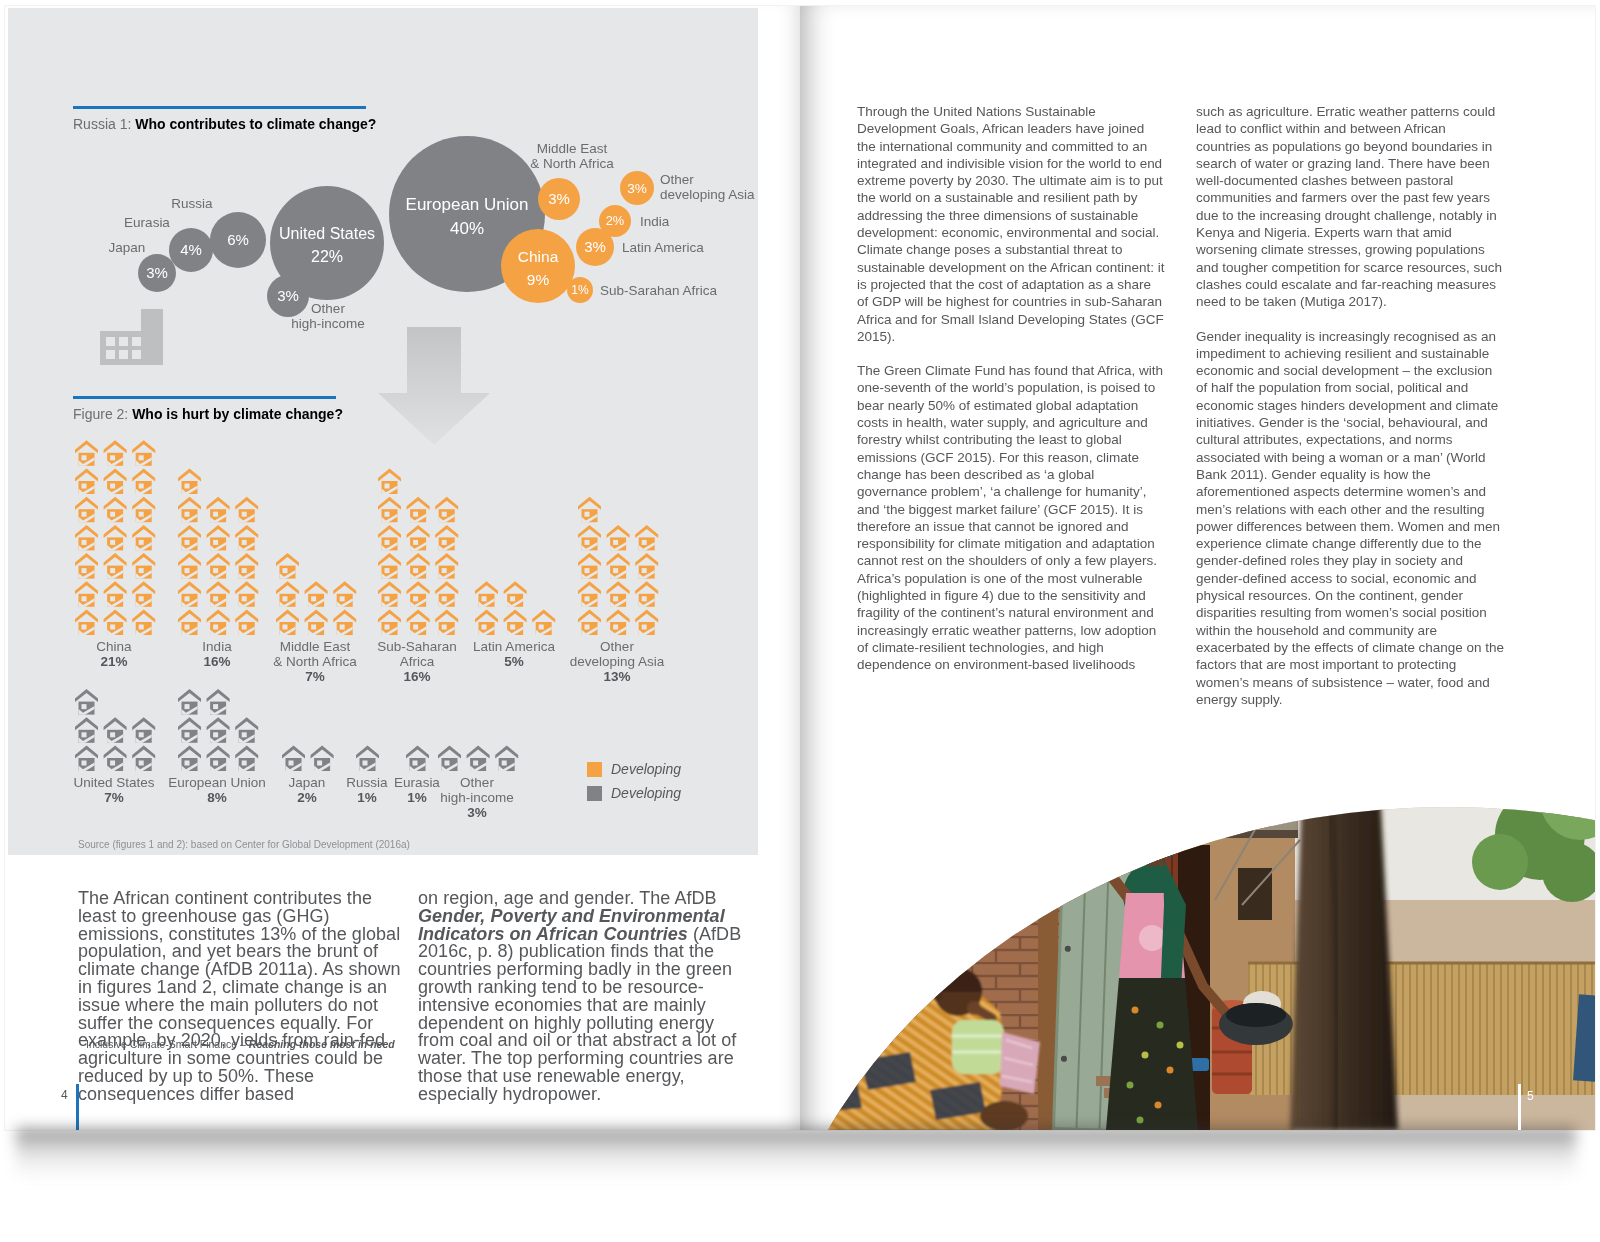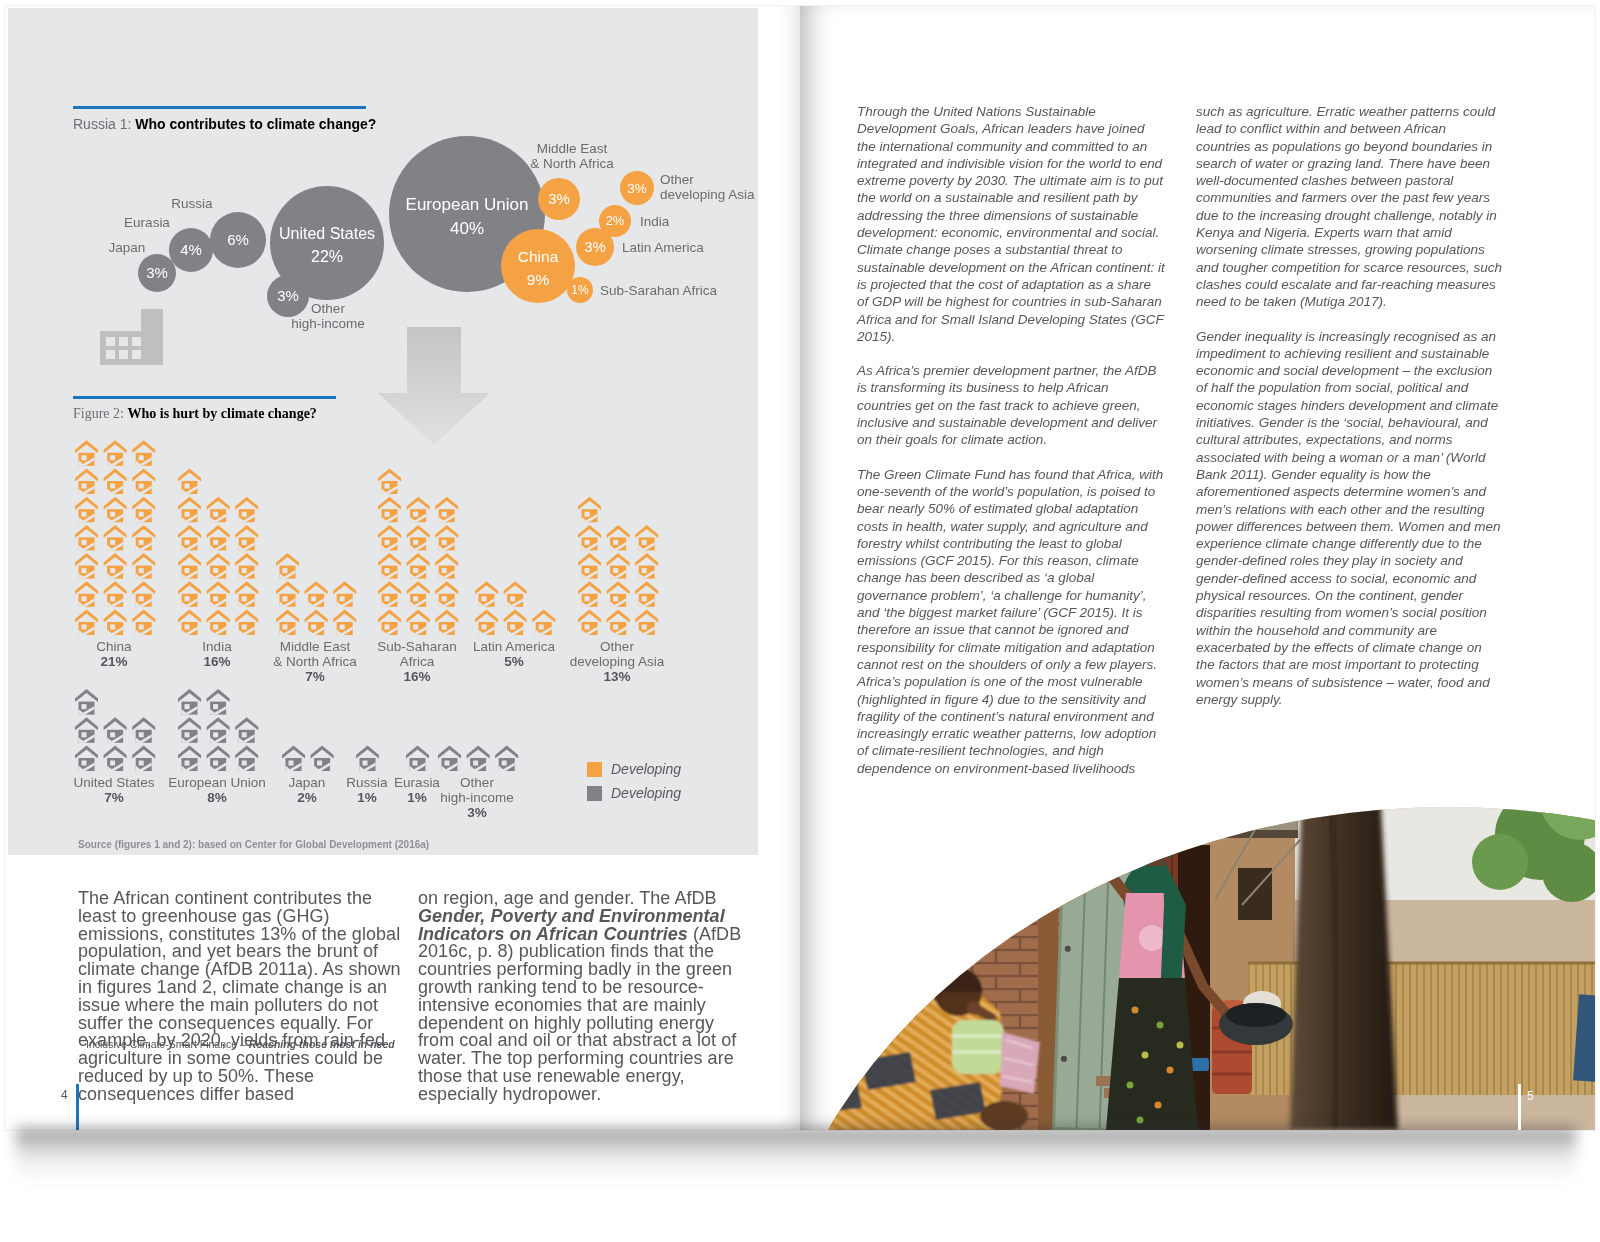--- a/index.html
+++ b/index.html
@@ -18,30 +18,30 @@
     filter:blur(7px);}
   
   .chart-panel{position:absolute;left:3px;top:2px;width:750px;height:847px;background:#E6E7E8;}
   #panel-svg{position:absolute;left:0;top:0;}
   .fig-header{position:absolute;font-size:14px;color:#6D6E71;white-space:nowrap;}
   .fig-rule{height:3px;background:#1C75BC;margin-bottom:7px;}
   .fig-title{color:#000000;font-weight:bold;}
   .legend{position:absolute;left:579px;top:749px;font-size:14px;color:#55575A;}
   .legend-row{display:flex;align-items:center;height:24px;font-style:italic;}
   .swatch{width:15px;height:15px;margin-right:9px;display:inline-block;}
-  .source-note{position:absolute;left:70px;top:831px;font-size:10px;color:#8E9093;font-weight:bold;}
+  .source-note{position:absolute;left:70px;top:831px;font-size:10px;color:#8E9093;}
   .body-col{position:absolute;font-size:18px;line-height:17.8px;color:#55575A;letter-spacing:0.05px;}
   #lcol1{left:73px;top:884px;width:336px;}
   #lcol2{left:413px;top:884px;width:332px;}
   .it{font-style:italic;font-weight:bold;}
   .footer-num{position:absolute;left:56px;top:1082px;font-size:12px;color:#55575A;}
   .footer-bar{position:absolute;left:71px;top:1078px;width:3px;height:46px;background:#1C75BC;}
   .footer-text{position:absolute;left:81px;top:1032px;font-size:10.5px;color:#55575A;white-space:nowrap;}
   
-  .rp-col{position:absolute;top:97px;width:308px;font-size:13.5px;line-height:17.3px;color:#55575A;letter-spacing:-0.02px;font-style:italic;}
+  .rp-col{position:absolute;top:97px;width:308px;font-size:13.5px;line-height:17.3px;color:#55575A;letter-spacing:-0.02px;}
   #rcol1{left:57px;}
   #rcol2{left:396px;}
   .rp-col p{margin:0 0 17px 0;}
   .photo{position:absolute;left:0;top:782px;width:795px;height:342px;
          clip-path:ellipse(690px 575px at 648px 594px);}
   .pagenum-bar{position:absolute;left:718px;top:1078px;width:3px;height:46px;background:#ffffff;z-index:3;}
   .pagenum-right{position:absolute;left:727px;top:1083px;font-size:12px;color:#ffffff;z-index:3;}
 </style>
 </head>
 <body>
@@ -271,21 +271,21 @@
             </g>
           </g>
       </svg>
 
       <div class="fig-header" style="left:65px;top:98px;width:293px;">
         <div class="fig-rule"></div>
         <span>Russia 1:</span>
         <span class="fig-title">Who contributes to climate change?</span>
       </div>
 
-      <div class="fig-header" style="left:65px;top:388px;width:263px;font-family:Liberation Serif, serif;">
+      <div class="fig-header" style="left:65px;top:388px;width:263px;">
         <div class="fig-rule"></div>
         <span>Figure 2:</span>
         <span class="fig-title">Who is hurt by climate change?</span>
       </div>
 
       <div class="legend">
         <div class="legend-row">
           <span class="swatch" style="background: rgb(245, 162, 69);"></span>
           <span>Developing</span>
         </div>
@@ -302,21 +302,20 @@
     <div class="body-col" id="lcol2"><span>on region, age and gender. The AfDB </span><span class="it">Gender, Poverty and Environmental Indicators on African Countries</span><span> (AfDB 2016c, p. 8) publication finds that the countries performing badly in the green growth ranking tend to be resource-intensive economies that are mainly dependent on highly polluting energy from coal and oil or that abstract a lot of water. The top performing countries are those that use renewable energy, especially hydropower.</span></div>
 
     <div class="footer-num">4</div>
     <div class="footer-bar"></div>
     <div class="footer-text"><span>Inclusive Climate-Smart Finance – </span><span class="it">Reaching those most in need</span></div>
   </div>
 
   <div class="page page-right">
     <div class="rp-col" id="rcol1">
       <p>Through the United Nations Sustainable Development Goals, African leaders have joined the international community and committed to an integrated and indivisible vision for the world to end extreme poverty by 2030. The ultimate aim is to put the world on a sustainable and resilient path by addressing the three dimensions of sustainable development: economic, environmental and social. Climate change poses a substantial threat to sustainable development on the African continent: it is projected that the cost of adaptation as a share of GDP will be highest for countries in sub-Saharan Africa and for Small Island Developing States (GCF 2015).</p>
-      <p>As Africa’s premier development partner, the AfDB is transforming its business to help African countries get on the fast track to achieve green, inclusive and sustainable development and deliver on their goals for climate action.</p>
       <p>The Green Climate Fund has found that Africa, with one-seventh of the world’s population, is poised to bear nearly 50% of estimated global adaptation costs in health, water supply, and agriculture and forestry whilst contributing the least to global emissions (GCF 2015). For this reason, climate change has been described as ‘a global governance problem’, ‘a challenge for humanity’, and ‘the biggest market failure’ (GCF 2015). It is therefore an issue that cannot be ignored and responsibility for climate mitigation and adaptation cannot rest on the shoulders of only a few players. Africa’s population is one of the most vulnerable (highlighted in figure 4) due to the sensitivity and fragility of the continent’s natural environment and increasingly erratic weather patterns, low adoption of climate-resilient technologies, and high dependence on environment-based livelihoods</p>
     </div>
     <div class="rp-col" id="rcol2">
       <p>such as agriculture. Erratic weather patterns could lead to conflict within and between African countries as populations go beyond boundaries in search of water or grazing land. There have been well-documented clashes between pastoral communities and farmers over the past few years due to the increasing drought challenge, notably in Kenya and Nigeria. Experts warn that amid worsening climate stresses, growing populations and tougher competition for scarce resources, such clashes could escalate and far-reaching measures need to be taken (Mutiga 2017).</p>
       <p>Gender inequality is increasingly recognised as an impediment to achieving resilient and sustainable economic and social development – the exclusion of half the population from social, political and economic stages hinders development and climate initiatives. Gender is the ‘social, behavioural, and cultural attributes, expectations, and norms associated with being a woman or a man’ (World Bank 2011). Gender equality is how the aforementioned aspects determine women’s and men’s relations with each other and the resulting power differences between them. Women and men experience climate change differently due to the gender-defined roles they play in society and gender-defined access to social, economic and physical resources. On the continent, gender disparities resulting from women’s social position within the household and community are exacerbated by the effects of climate change on the factors that are most important to protecting women’s means of subsistence – water, food and energy supply.</p>
     </div>
 
     <div class="photo">
       <svg width="795" height="342" viewBox="800 788 795 342">
         <defs>

